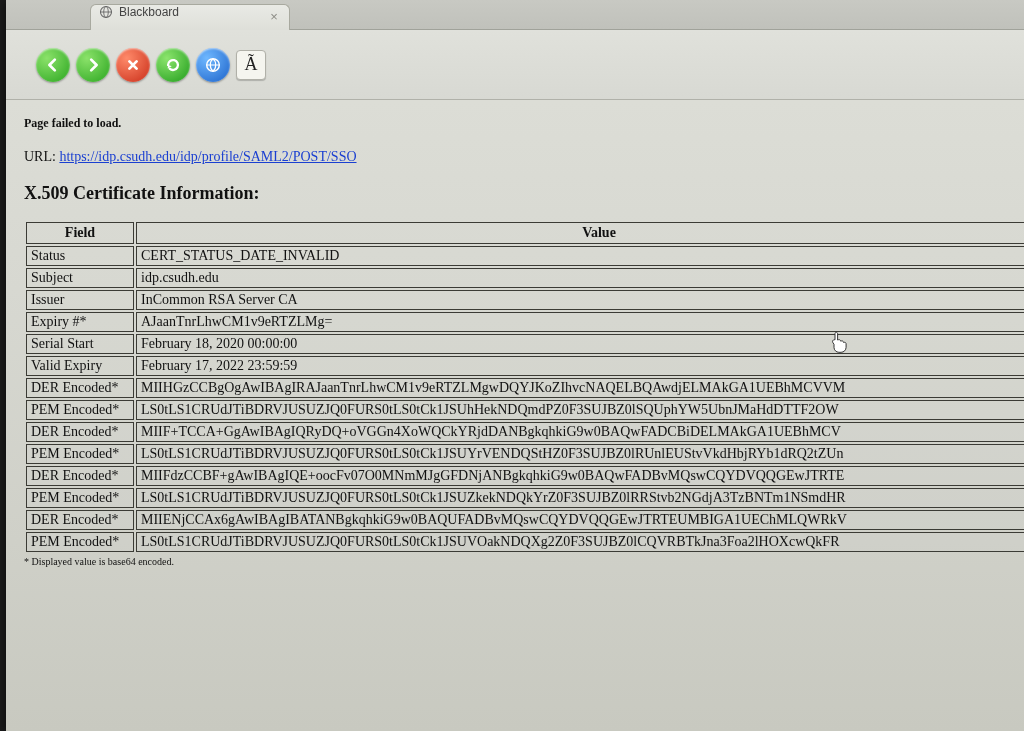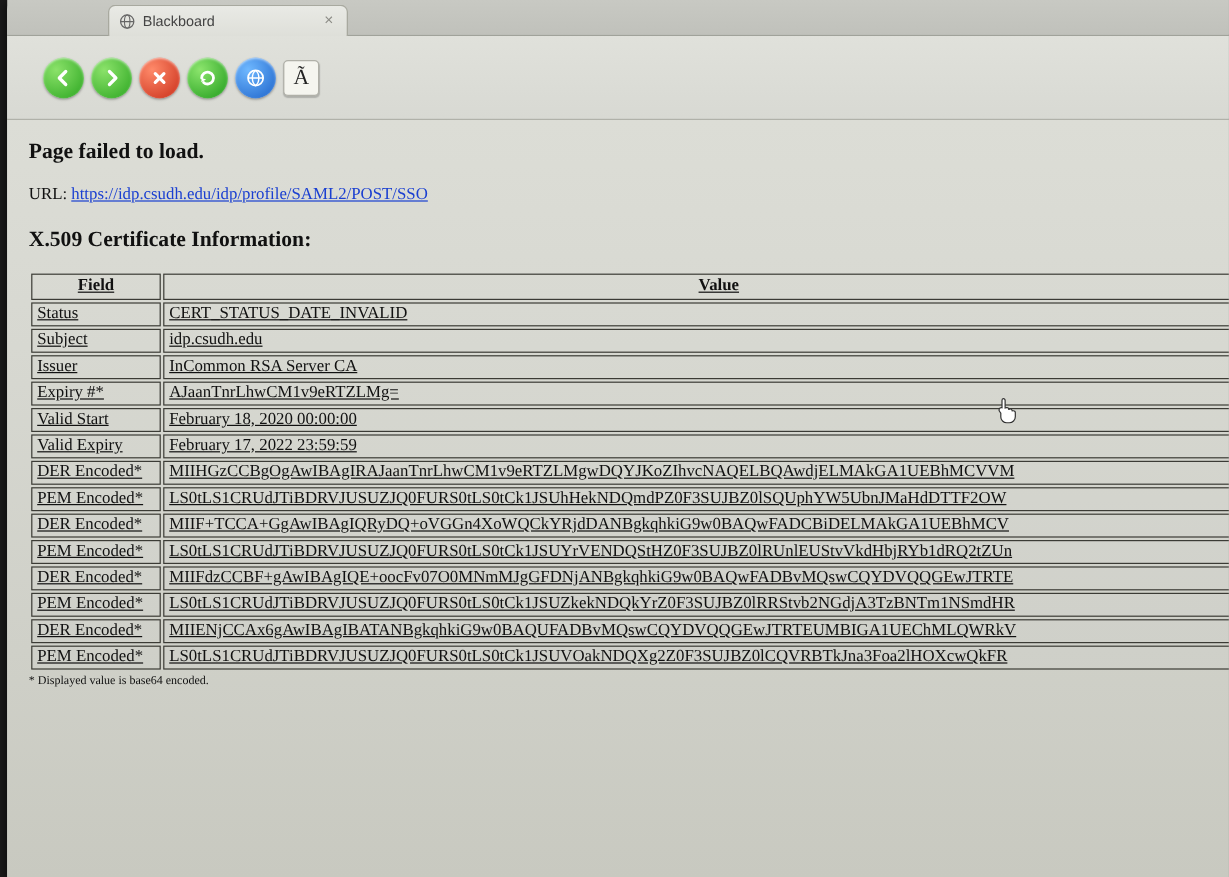--- a/index.html
+++ b/index.html
@@ -35,21 +35,21 @@
   }
   .tab {
     position: absolute;
     left: 84px; top: 4px;
     width: 200px; height: 26px;
     background: linear-gradient(#e9eae5, #dedfd9);
     border: 1px solid #a8a99f;
     border-bottom: none;
     border-top-left-radius: 6px;
     border-top-right-radius: 6px;
-    display: flex; align-items: center;
+    display: flex; align-items: flex-start;
     padding: 0 8px;
     font-family: Arial, sans-serif;
     font-size: 12px;
     color: #444;
     gap: 6px;
   }
   .tab .globe {
     width: 14px; height: 14px;
     display: inline-flex; align-items: center; justify-content: center;
   }
@@ -101,21 +101,21 @@
     position: absolute;
     left: 0; top: 100px;
     width: 100%; height: calc(100% - 100px);
     padding: 8px 18px;
     background: linear-gradient(180deg, #dcddd6 0%, #d7d8d1 30%, #cfd0c8 70%, #c8c9c0 100%);
     overflow: hidden;
     color: #111;
   }
   h2.err-title {
     margin: 8px 0 18px 0;
-    font-size: 18px;
+    font-size: 12px;
     font-weight: bold;
   }
   .meta-line {
     font-size: 14px;
     margin: 18px 0;
   }
   .meta-line a { color: #1a3fd1; text-decoration: underline; }
   h2.cert-title {
     margin: 12px 0 16px 0;
     font-size: 18px;
@@ -127,21 +127,20 @@
     width: 1040px; 
     table-layout: fixed;
     font-size: 14px;
   }
   table.cert th, table.cert td {
     border: 1px solid #3b3b35;
     padding: 1px 4px;
     background: rgba(255,255,255,0.02);
     white-space: nowrap;
     overflow: hidden;
-    text-decoration: underline;
   }
   table.cert th {
     font-weight: bold;
     text-align: center;
     padding: 2px 4px;
   }
   col.c1 { width: 108px; }
   .footnote {
     font-size: 10px;
     margin-top: 2px;
@@ -241,21 +240,21 @@
           </tr>
         <tr>
             <td>Issuer</td>
             <td>InCommon RSA Server CA</td>
           </tr>
         <tr>
             <td>Expiry #*</td>
             <td>AJaanTnrLhwCM1v9eRTZLMg=</td>
           </tr>
         <tr>
-            <td>Valid Start</td>
+            <td>Serial Start</td>
             <td>February 18, 2020 00:00:00</td>
           </tr>
         <tr>
             <td>Valid Expiry</td>
             <td>February 17, 2022 23:59:59</td>
           </tr>
         <tr>
             <td>DER Encoded*</td>
             <td>MIIHGzCCBgOgAwIBAgIRAJaanTnrLhwCM1v9eRTZLMgwDQYJKoZIhvcNAQELBQAwdjELMAkGA1UEBhMCVVM</td>
           </tr>

